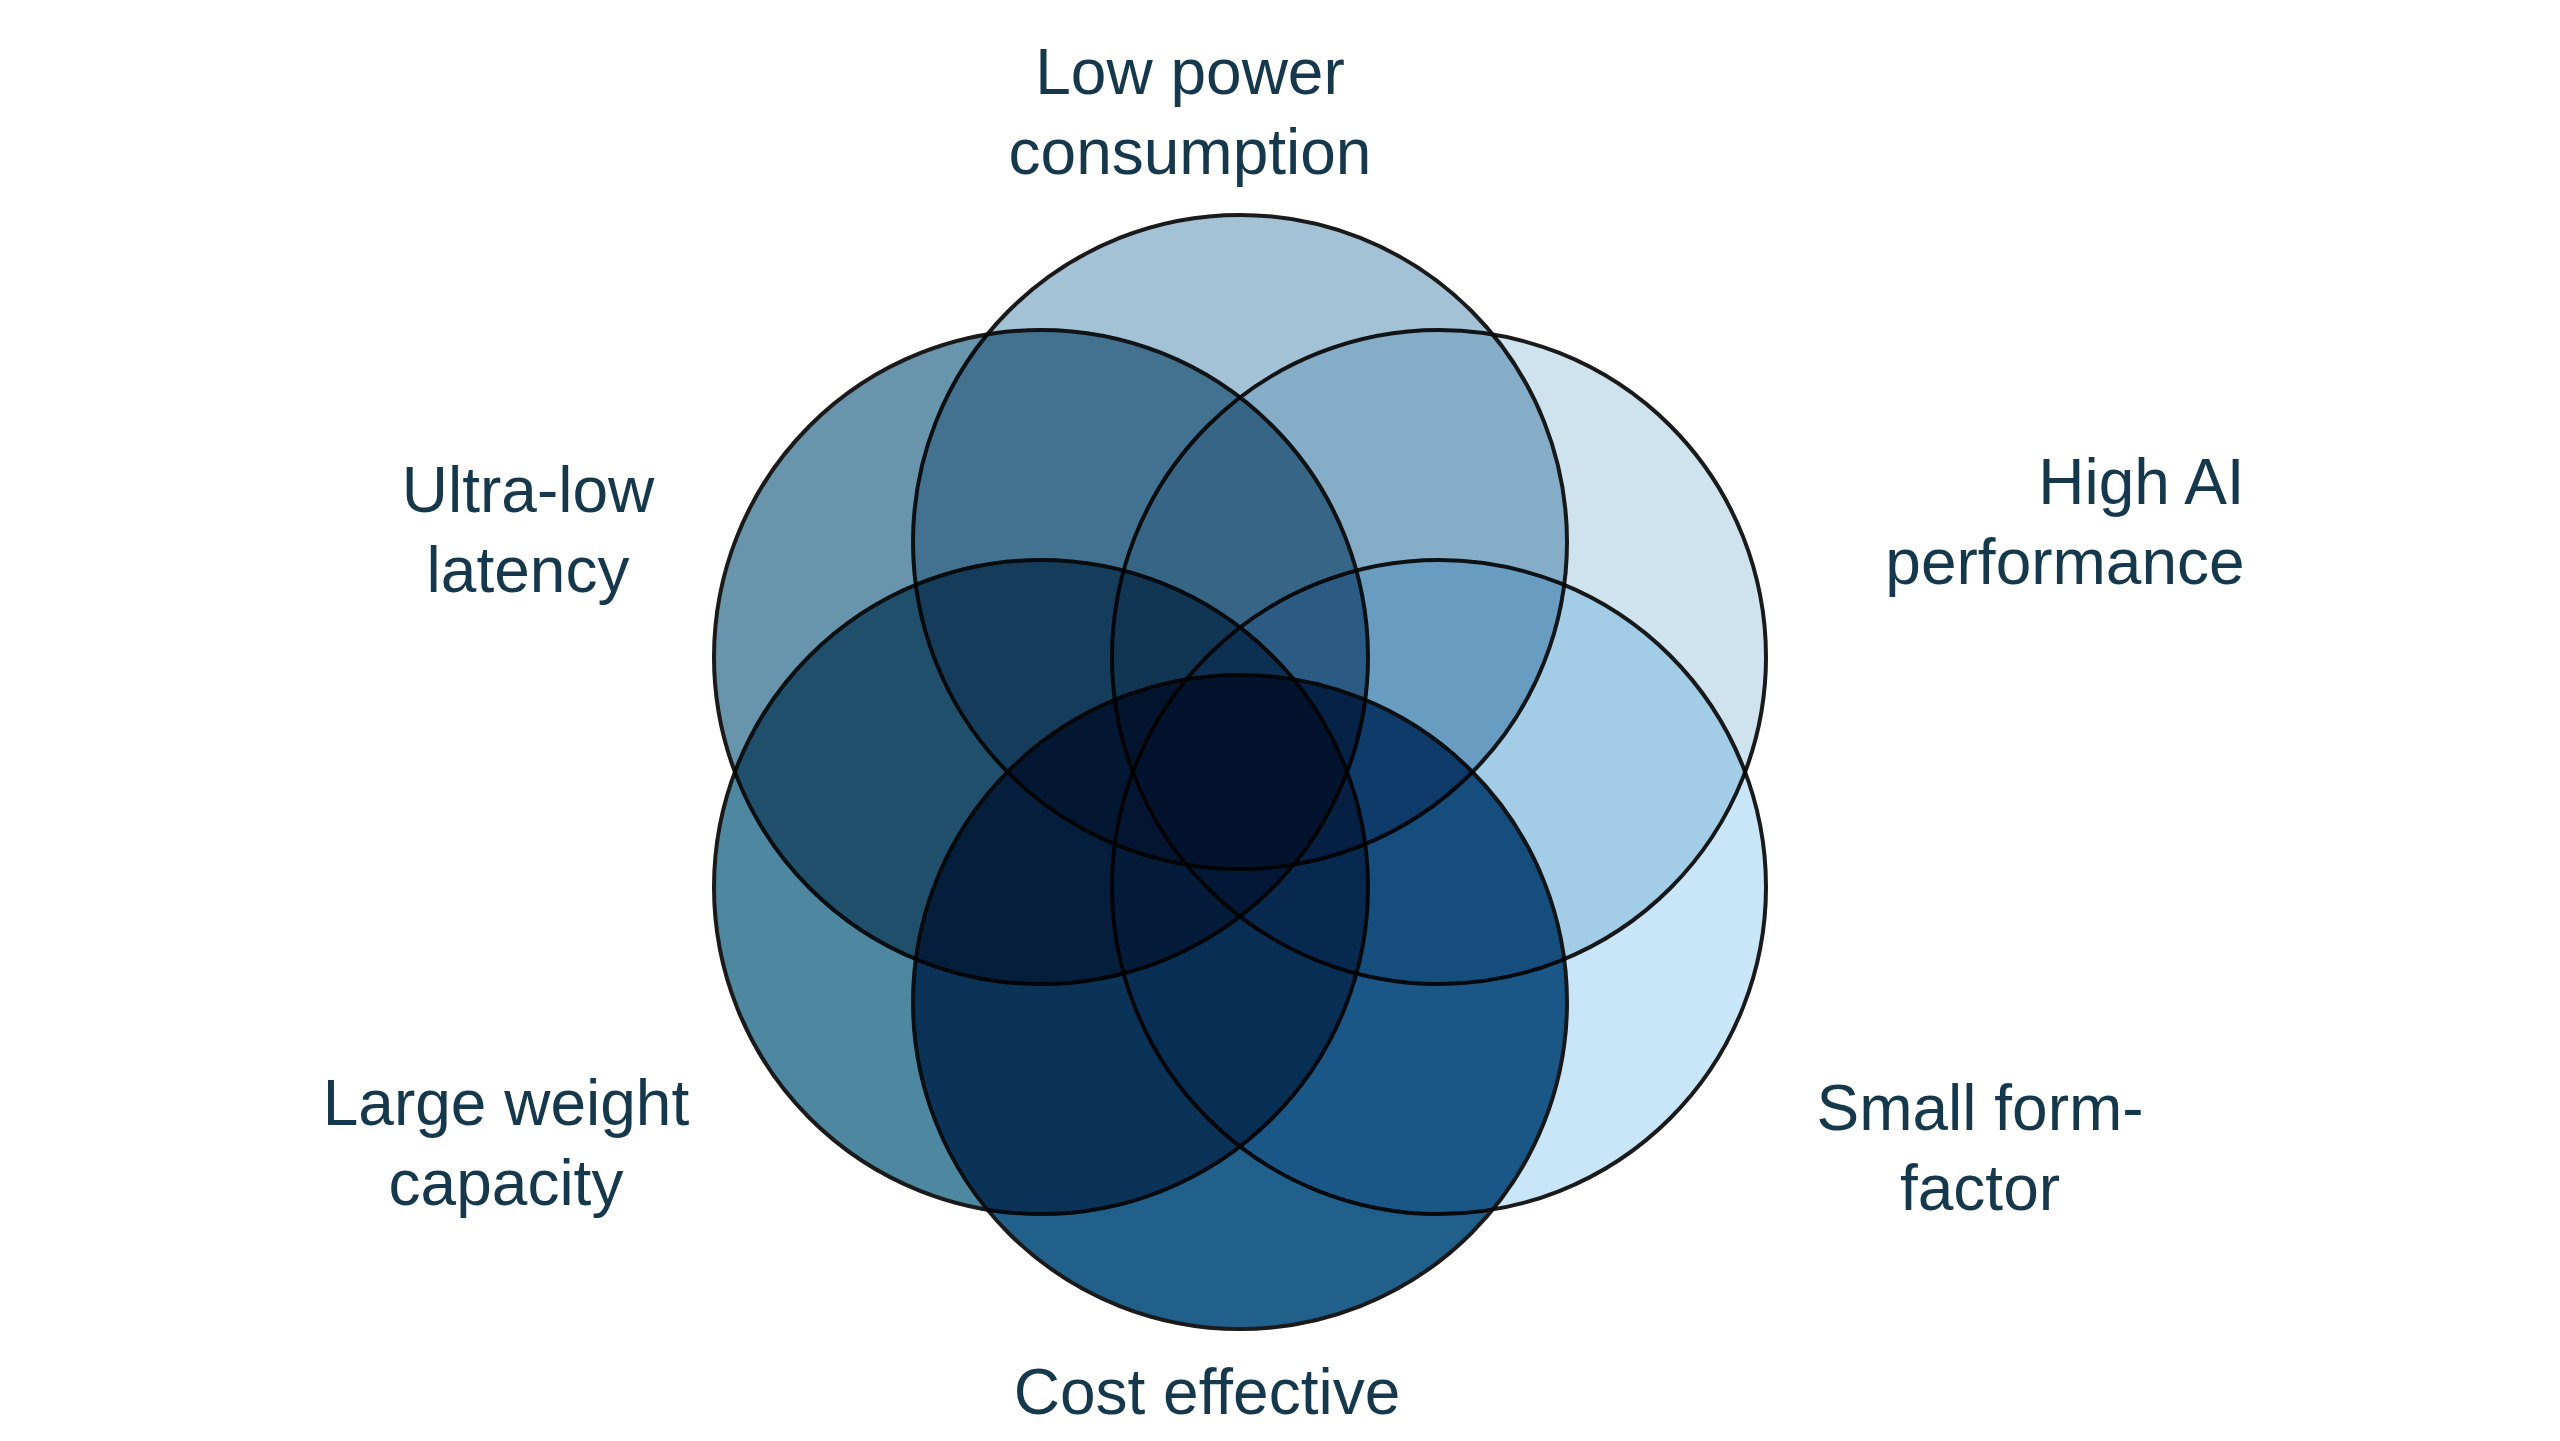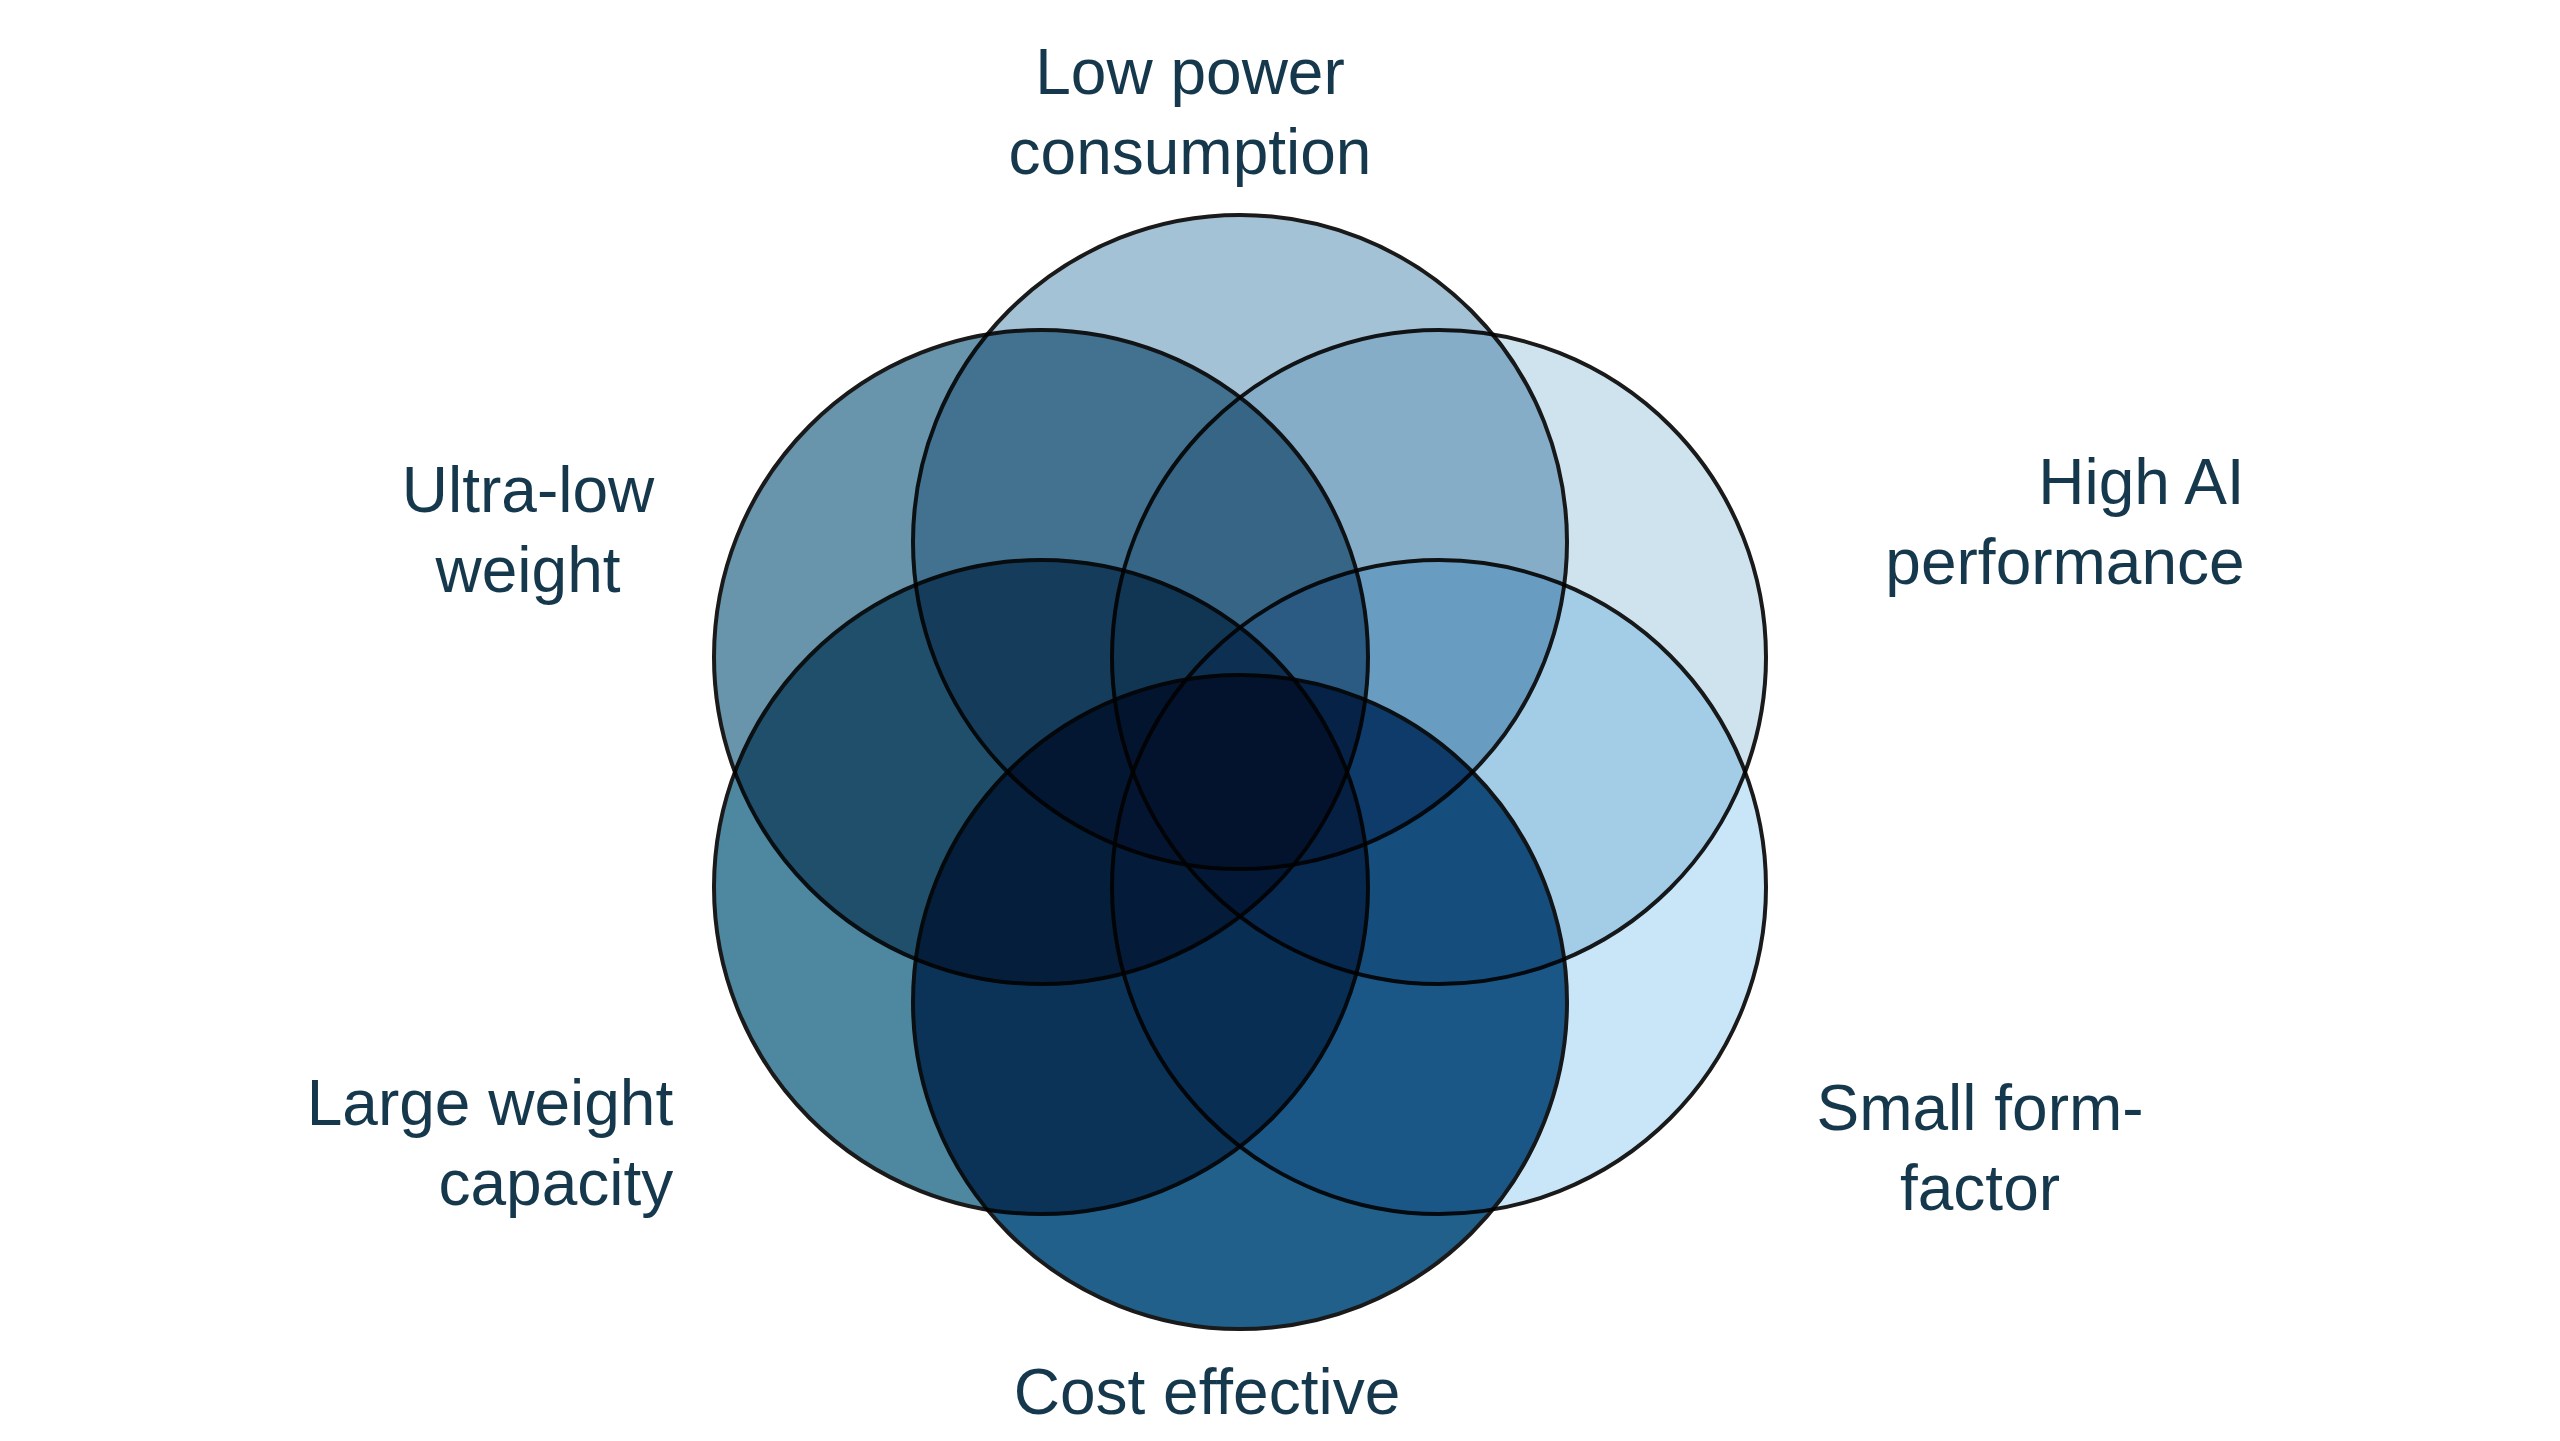--- a/index.html
+++ b/index.html
@@ -56,19 +56,19 @@
 consumption</div>
 
   <div class="label" style="left:2065px; top:522px;text-align:right;">High AI
 performance</div>
 
   <div class="label" style="left:1980px; top:1128px;margin-top:20px;">Small form-
 factor</div>
 
   <div class="label" style="left:1207px; top:1392px;">Cost effective</div>
 
-  <div class="label" style="left:490px; top:1143px;text-align:right;">Large weight
+  <div class="label" style="left:506px; top:1143px;">Large weight
 capacity</div>
 
   <div class="label" style="left:528px; top:530px;">Ultra-low
-weight</div>
+latency</div>
 
 </div>
 
 </body></html>

